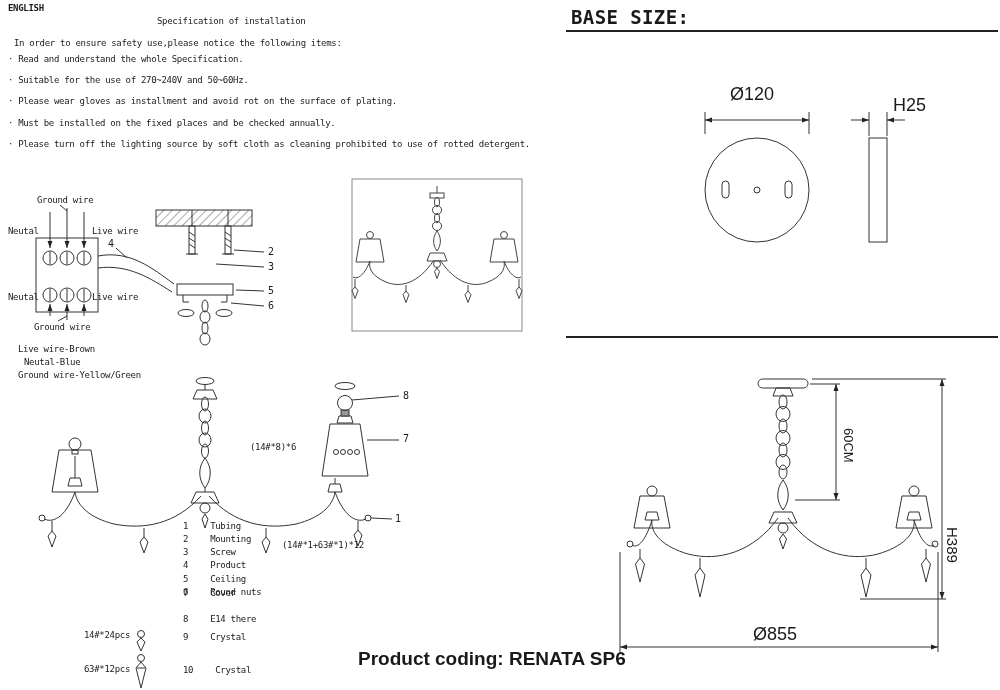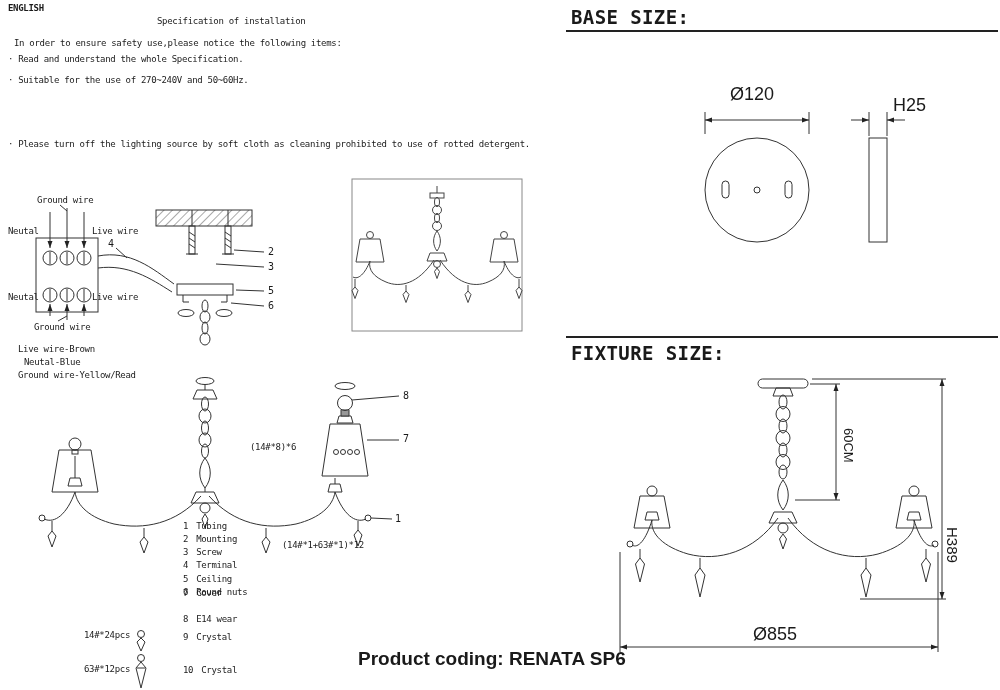--- a/index.html
+++ b/index.html
@@ -11,21 +11,21 @@
   .art { position:absolute; left:0; top:0; }
   .t { position:absolute; white-space:pre; }
   .m9 { font-size:9px; letter-spacing:-0.3px; }
   .b  { font-weight:bold; }
   .callout { font-size:10px; }
   .heading { font-size:19px; font-weight:bold; letter-spacing:0.4px; }
   .dim { font-family:"Liberation Sans", sans-serif; font-size:18px; }
   .vdim { font-family:"Liberation Sans", sans-serif; writing-mode:vertical-rl; text-orientation:mixed; }
   .product { font-family:"Liberation Sans", sans-serif; font-size:19px;font-weight:bold; }
   .plist { left:183px; font-size:9px; letter-spacing:-0.3px; position:absolute; white-space:pre; }
-  .pl { margin-left:8px; }
+  .pl { margin-left:22px; }
   .item-text { margin-left:5px; }
 </style>
 </head>
 <body>
 
 <div class="page">
 
   <svg class="art" width="1000" height="690" viewBox="0 0 1000 690">
     <defs>
       <marker id="arr" viewBox="0 0 10 10" refX="9" refY="5" markerWidth="8" markerHeight="8" orient="auto-start-reverse">
@@ -264,61 +264,62 @@
       <line x1="620" y1="647" x2="938" y2="647" marker-start="url(#arr)" marker-end="url(#arr)"></line>
     </g>
   </svg>
 
   <span class="t m9 b" style="left:8px;top:3px">ENGLISH</span>
   <span class="t m9" style="left:157px;top:16px">Specification of installation</span>
   <span class="t m9" style="left:14px;top:38px">In order to ensure safety use,please notice the following items:</span>
 
   <div class="t m9" style="left:8px;top:54px"><span>·</span><span class="item-text">Read and understand the whole Specification.</span></div>
   <div class="t m9" style="left:8px;top:75px"><span>·</span><span class="item-text">Suitable for the use of 270~240V and 50~60Hz.</span></div>
+  <div class="t m9" style="left:8px;top:96px"><span>·</span><span class="item-text">Please wear gloves as installment and avoid rot on the surface of plating.</span></div>
+  <div class="t m9" style="left:8px;top:118px"><span>·</span><span class="item-text">Must be installed on the fixed places and be checked annually.</span></div>
   <div class="t m9" style="left:8px;top:139px"><span>·</span><span class="item-text">Please turn off the lighting source by soft cloth as cleaning prohibited to use of rotted detergent.</span></div>
 
   <span class="t m9" style="left:37px;top:195px">Ground wire</span>
   <span class="t m9" style="left:8px;top:226px">Neutal</span>
   <span class="t m9" style="left:92px;top:226px">Live wire</span>
   <span class="t m9" style="left:8px;top:292px">Neutal</span>
   <span class="t m9" style="left:92px;top:292px">Live wire</span>
   <span class="t m9" style="left:34px;top:322px">Ground wire</span>
   <span class="t m9" style="left:18px;top:344px">Live wire-Brown</span>
   <span class="t m9" style="left:24px;top:357px">Neutal-Blue</span>
-  <span class="t m9" style="left:18px;top:370px">Ground wire-Yellow/Read</span>
+  <span class="t m9" style="left:18px;top:370px">Ground wire-Yellow/Green</span>
 
   <span class="t callout" style="left:108px;top:238px">4</span>
   <span class="t callout" style="left:268px;top:246px">2</span>
   <span class="t callout" style="left:268px;top:261px">3</span>
   <span class="t callout" style="left:268px;top:285px">5</span>
   <span class="t callout" style="left:268px;top:300px">6</span>
   <span class="t callout" style="left:403px;top:390px">8</span>
   <span class="t callout" style="left:403px;top:433px">7</span>
   <span class="t callout" style="left:395px;top:513px">1</span>
 
   <span class="t m9" style="left:250px;top:442px">(14#*8)*6</span>
   <span class="t m9" style="left:282px;top:540px">(14#*1+63#*1)*12</span>
   <span class="t m9" style="left:84px;top:630px">14#*24pcs</span>
   <span class="t m9" style="left:84px;top:664px">63#*12pcs</span>
 
   <div class="plist" style="top:521px"><span>1</span><span class="pl">Tubing</span></div>
   <div class="plist" style="top:534px"><span>2</span><span class="pl">Mounting</span></div>
   <div class="plist" style="top:547px"><span>3</span><span class="pl">Screw</span></div>
-  <div class="plist" style="top:560px"><span>4</span><span class="pl">Terminal</span></div>
+  <div class="plist" style="top:560px"><span>4</span><span class="pl">Product</span></div>
   <div class="plist" style="top:574px"><span>5</span><span class="pl">Ceiling</span></div>
   <div class="plist" style="top:587px"><span>6</span><span class="pl">Round nuts</span></div>
   <div class="plist" style="top:588px"><span>7</span><span class="pl">Cover</span></div>
-  <div class="plist" style="top:614px"><span>8</span><span class="pl">E14 wear</span></div>
+  <div class="plist" style="top:614px"><span>8</span><span class="pl">E14 there</span></div>
   <div class="plist" style="top:632px"><span>9</span><span class="pl">Crystal</span></div>
   <div class="plist" style="top:665px"><span>10</span><span class="pl">Crystal</span></div>
 
   <span class="t heading" style="left:571px;top:6px">BASE SIZE:</span>
   <span class="t dim" style="left:730px;top:84px">Ø120</span>
   <span class="t dim" style="left:893px;top:95px">H25</span>
 
-  <span class="t heading" style="left:571px;top:342px">FIXTURE SIZE:</span>
   <span class="t vdim" style="left:841px;top:428px;font-size:13px">60CM</span>
   <span class="t vdim" style="left:944px;top:527px;font-size:15px">H389</span>
   <span class="t dim" style="left:753px;top:624px">Ø855</span>
 
   <span class="t product" style="left:358px;top:648px">Product coding: RENATA SP6</span>
 
 </div>
 
 </body></html>

